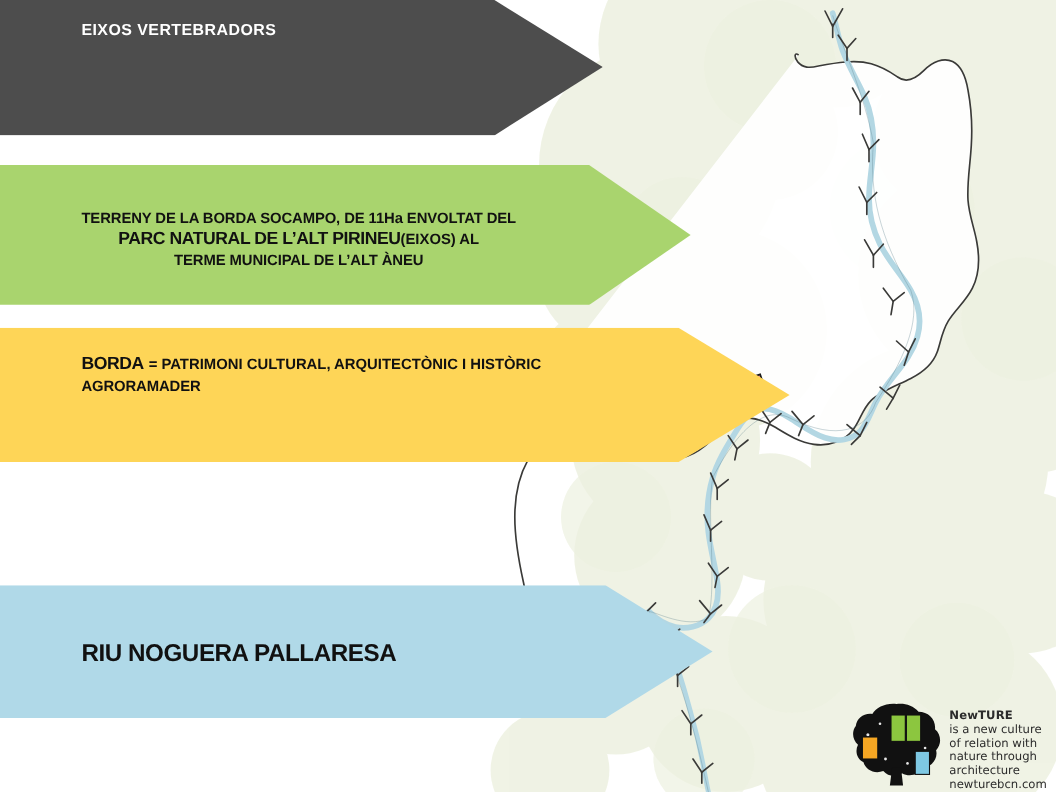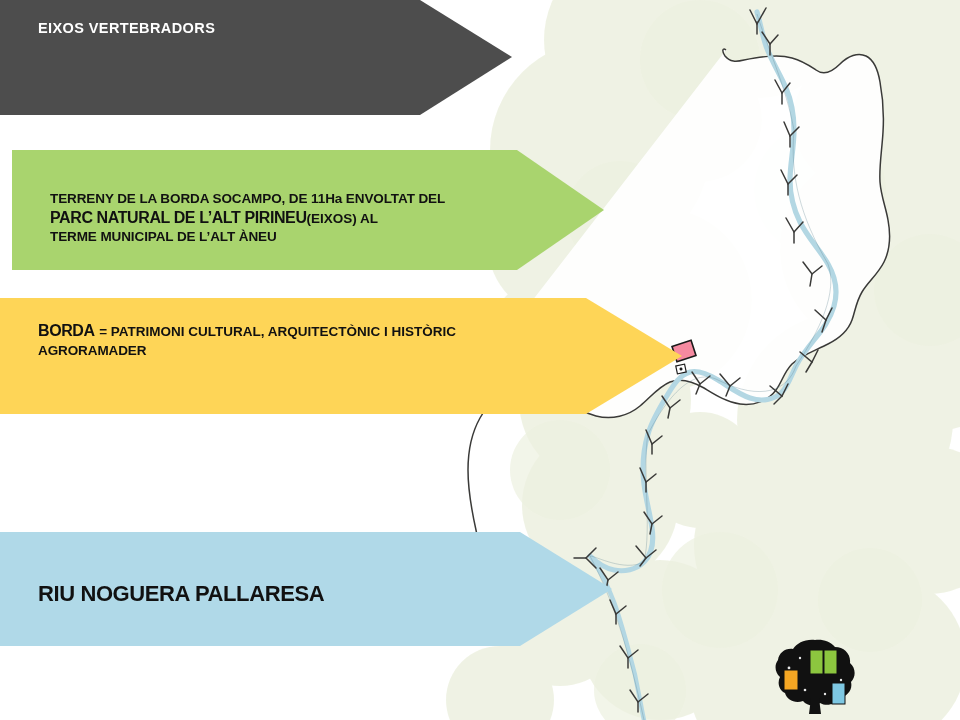--- a/index.html
+++ b/index.html
@@ -13,42 +13,42 @@
 
   
   #bg-circles{position:absolute;inset:0;z-index:0;pointer-events:none;}
 
   
   #map-layer{position:absolute;inset:0;z-index:1;pointer-events:none;}
 
   
   .banner{
     position:absolute;z-index:3;
-    display:flex;align-items:center;
+    display:flex;align-items:center;padding-left:36px;
   }
   .banner .banner-shape{position:absolute;inset:0;z-index:0;}
   .banner .banner-text{
     position:relative;z-index:1;
     padding-left:38px;
     line-height:1.30;
   }
 
   
   #title-banner{left:0;top:0;width:512px;height:115px;}
   #title-banner .banner-text{
     color:#ffffff;
     font-size:14.5px;
     font-weight:bold;
     letter-spacing:0.4px;
     padding-left:38px;
     padding-bottom:58px;
   }
 
   
-  #green-banner{left:12px;top:150px;width:594px;height:136px;}
+  #green-banner{left:0;top:150px;width:594px;height:136px;text-align:center;}
   #green-banner .banner-text{color:#111;padding-right:110px;}
 
   
   #yellow-banner{left:0;top:298px;width:684px;height:84px;}
   #yellow-banner .banner-text{color:#111;padding-right:170px;}
 
   
   #blue-banner{left:0;top:532px;width:614px;height:114px;}
   #blue-banner .banner-text{color:#111;padding-right:130px;}
 
@@ -331,15 +331,23 @@
         <circle cx="50" cy="56" r="1.2"></circle>
       </g>
 
       <rect x="9" y="32" width="14" height="20" fill="#f5a623" stroke="#111111" stroke-width="1"></rect>
 
       <rect x="35" y="12" width="13" height="24" fill="#8cc63f" stroke="#111111" stroke-width="1"></rect>
       <rect x="49" y="12" width="13" height="24" fill="#8cc63f" stroke="#111111" stroke-width="1"></rect>
 
       <rect x="57" y="45" width="13" height="21" fill="#7ec8e3" stroke="#111111" stroke-width="1"></rect>
     </svg>
+    <div id="logo-text">
+      <span class="brand">NewTURE</span>
+      <span>is a new culture</span>
+      <span>of relation with</span>
+      <span>nature through</span>
+      <span>architecture</span>
+      <span>newturebcn.com</span>
+    </div>
   </div>
 
 </div>
 
 </body></html>

